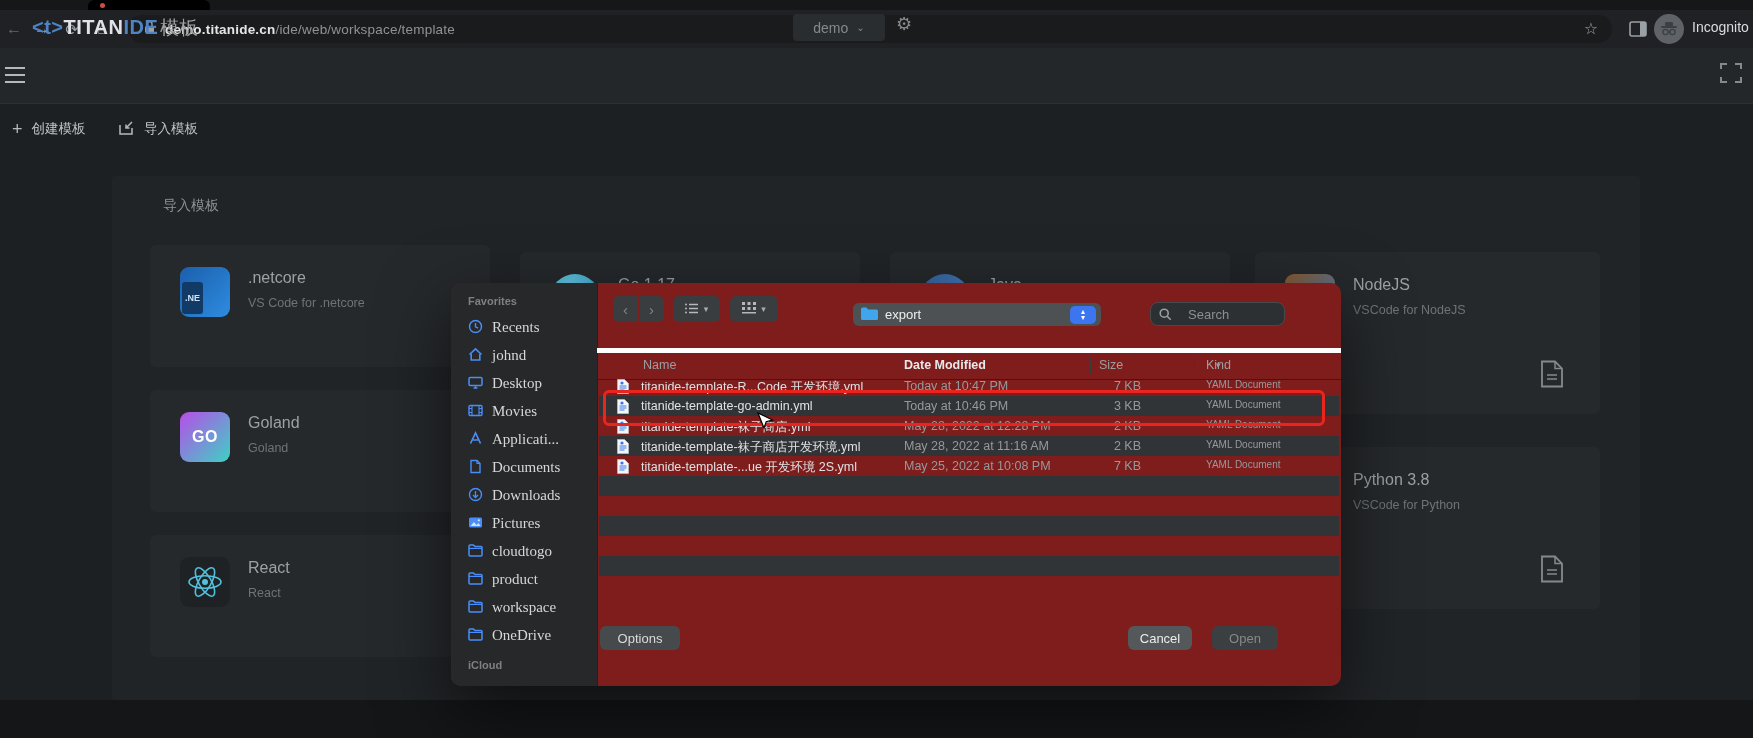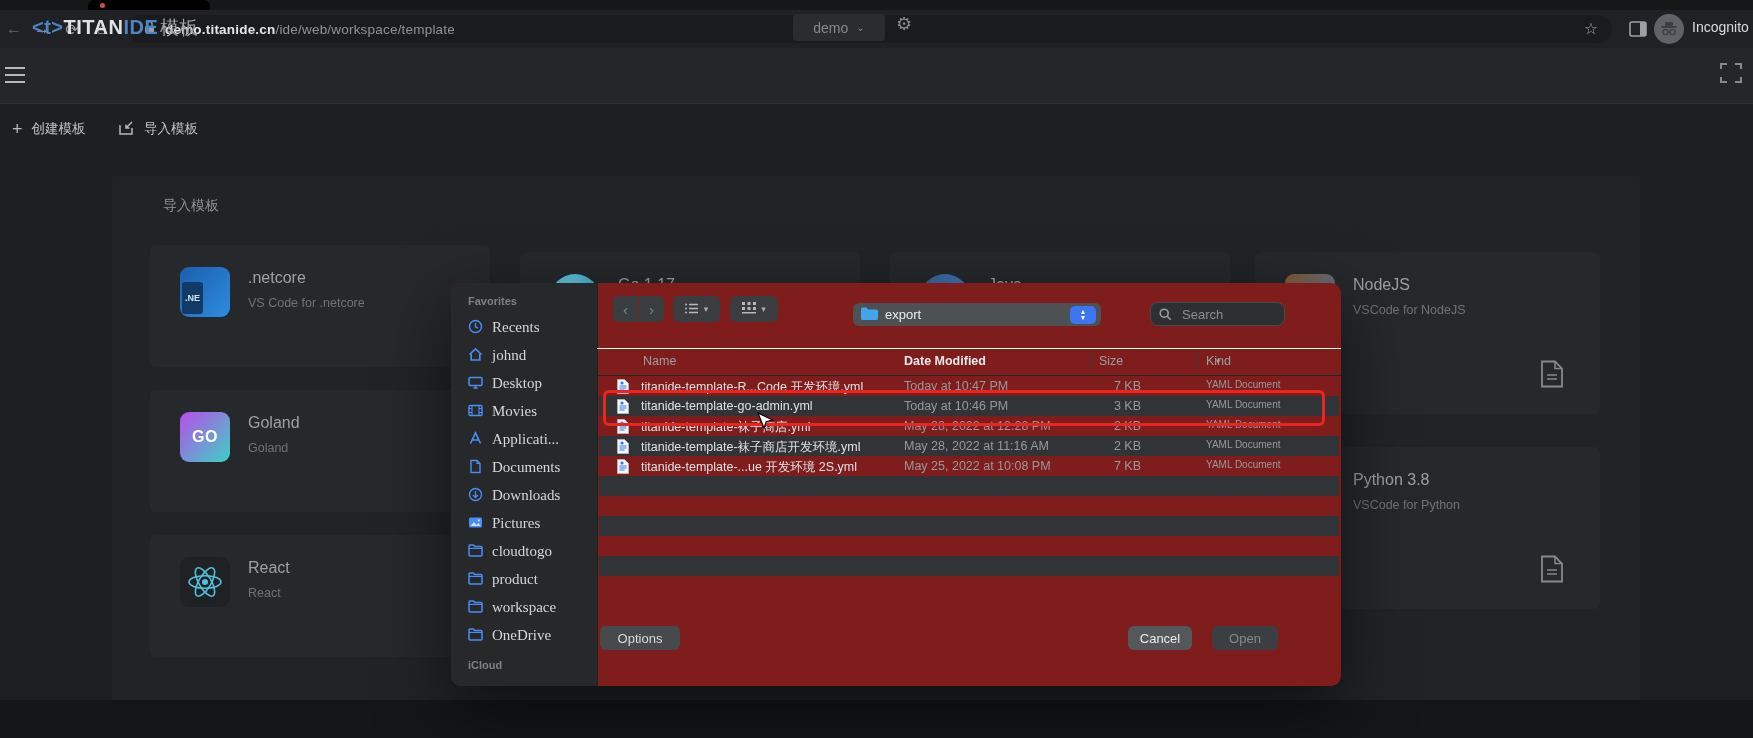--- a/index.html
+++ b/index.html
@@ -87,25 +87,25 @@
   .fw{left:188px;width:25px;border-radius:0 6px 6px 0;font-size:15px;}
   .viewbtn{color:#b6b9bc;font-size:11px;}
   .chev{font-size:9px;color:#a7abae;}
   .exportpill{position:absolute;left:402px;top:20px;width:248px;height:23px;background:#4e5153;
               border-radius:6px;display:flex;align-items:center;}
   .exportlab{font-size:13px;color:#eceeee;margin-left:7px;}
   .stepper{position:absolute;right:5px;top:2.5px;width:26px;height:18px;background:#3b76f0;border-radius:5px;
            display:flex;flex-direction:column;align-items:center;justify-content:center;line-height:6px;
            color:#fff;font-size:8px;}
   .searchpill{position:absolute;left:699px;top:19px;width:135px;height:24px;background:#2d3032;
-              border:1px solid #474a4c;border-radius:8px;display:flex;align-items:center;gap:10px;box-sizing:border-box;}
+              border:1px solid #474a4c;border-radius:8px;display:flex;align-items:center;gap:16px;box-sizing:border-box;}
   .searchlab{font-size:13px;color:#8b8f92;}
 
   .lheader{position:absolute;left:146px;top:65px;width:744px;height:26px;
-           border-top:1px solid #ffffff;border-bottom:1px solid #222427;font-size:12.5px;color:#9b9fa2;}
+           border-top:5px solid #ffffff;border-bottom:1px solid #222427;font-size:12.5px;color:#9b9fa2;}
   .lheader .hname{position:absolute;left:46px;top:5px;}
   .lheader .hdate{position:absolute;left:307px;top:5px;color:#e6e8ea;font-weight:bold;}
   .lheader .hchev{position:absolute;left:619px;top:7px;font-size:9px;color:#9b9fa2;}
   .lheader .hsize{position:absolute;left:502px;top:5px;}
   .lheader .hkind{position:absolute;left:609px;top:5px;}
   .hdiv{position:absolute;top:4px;width:1px;height:17px;background:#3a3d40;}
 
   .flist{position:absolute;left:148px;top:93px;width:740px;}
   .frow{position:relative;height:20px;}
   .frow:nth-child(even){background:#313437;}

